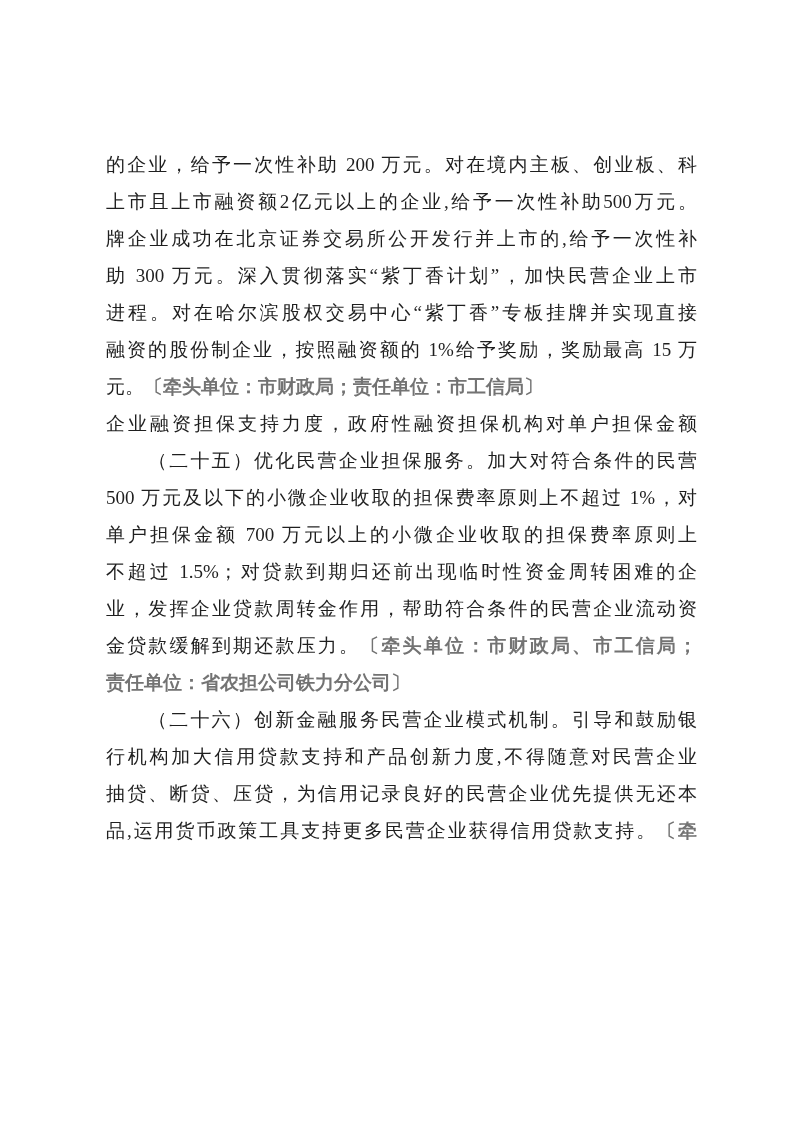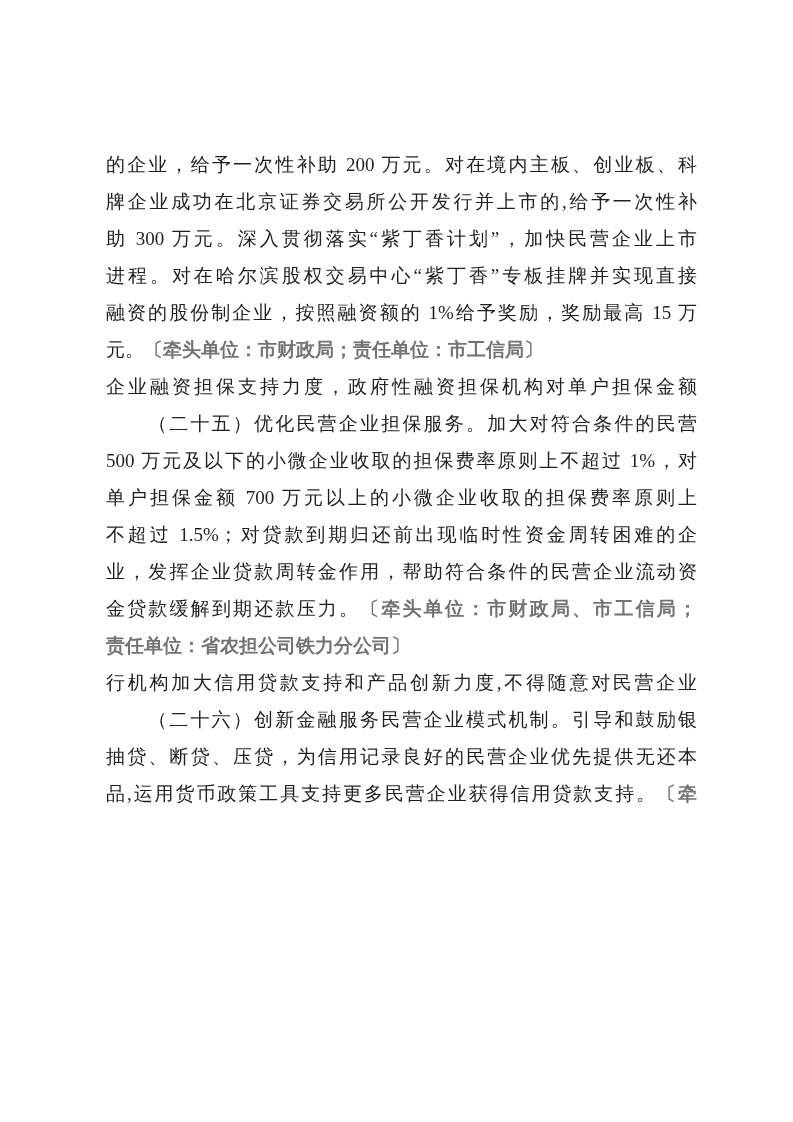--- a/index.html
+++ b/index.html
@@ -48,32 +48,33 @@
     color: #8b5cf6;
     font-family: "Liberation Serif", "DejaVu Serif", serif;
   }
 </style>
 </head>
 <body>
 
 <div class="page">
   <div class="text-block">
       <div class="line"><span class="seg-song">的企业，给予一次性补助 200 万元。对在境内主板、创业板、科</span></div>
+      <div class="line"><span class="seg-song">上市且上市融资额2亿元以上的企业,给予一次性补助500万元。</span></div>
       <div class="line"><span class="seg-song">牌企业成功在北京证券交易所公开发行并上市的,给予一次性补</span></div>
       <div class="line"><span class="seg-song">助 300 万元。深入贯彻落实“紫丁香计划”，加快民营企业上市</span></div>
       <div class="line"><span class="seg-song">进程。对在哈尔滨股权交易中心“紫丁香”专板挂牌并实现直接</span></div>
       <div class="line"><span class="seg-song">融资的股份制企业，按照融资额的 1%给予奖励，奖励最高 15 万</span></div>
       <div class="line end"><span class="seg-song">元。</span><span class="seg-hei">〔牵头单位：市财政局；责任单位：市工信局〕</span></div>
       <div class="line"><span class="seg-song">企业融资担保支持力度，政府性融资担保机构对单户担保金额</span></div>
       <div class="line indent"><span class="seg-song">（二十五）优化民营企业担保服务。加大对符合条件的民营</span></div>
       <div class="line"><span class="seg-song">500 万元及以下的小微企业收取的担保费率原则上不超过 1%，对</span></div>
       <div class="line"><span class="seg-song">单户担保金额 700 万元以上的小微企业收取的担保费率原则上</span></div>
       <div class="line"><span class="seg-song">不超过 1.5%；对贷款到期归还前出现临时性资金周转困难的企</span></div>
       <div class="line"><span class="seg-song">业，发挥企业贷款周转金作用，帮助符合条件的民营企业流动资</span></div>
       <div class="line"><span class="seg-song">金贷款缓解到期还款压力。</span><span class="seg-hei">〔牵头单位：市财政局、市工信局；</span></div>
       <div class="line end"><span class="seg-hei">责任单位：省农担公司铁力分公司〕</span></div>
+      <div class="line indent"><span class="seg-song">（二十六）创新金融服务民营企业模式机制。引导和鼓励银</span></div>
       <div class="line"><span class="seg-song">行机构加大信用贷款支持和产品创新力度,不得随意对民营企业</span></div>
-      <div class="line indent"><span class="seg-song">（二十六）创新金融服务民营企业模式机制。引导和鼓励银</span></div>
       <div class="line"><span class="seg-song">抽贷、断贷、压贷，为信用记录良好的民营企业优先提供无还本</span></div>
       <div class="line"><span class="seg-song">品,运用货币政策工具支持更多民营企业获得信用贷款支持。</span><span class="seg-hei">〔牵</span></div>
     </div>
   <div class="page-number">- 10 -</div>
 </div>
 
 </body></html>

